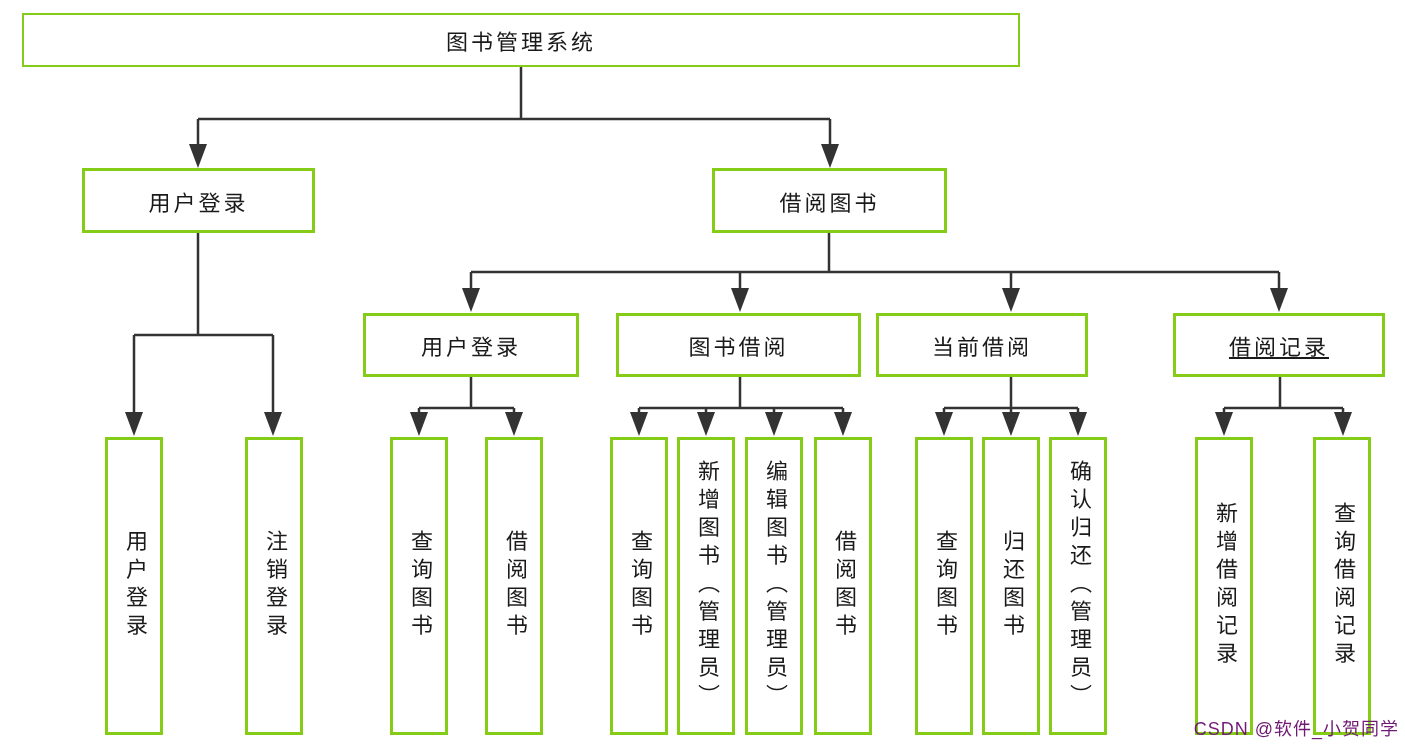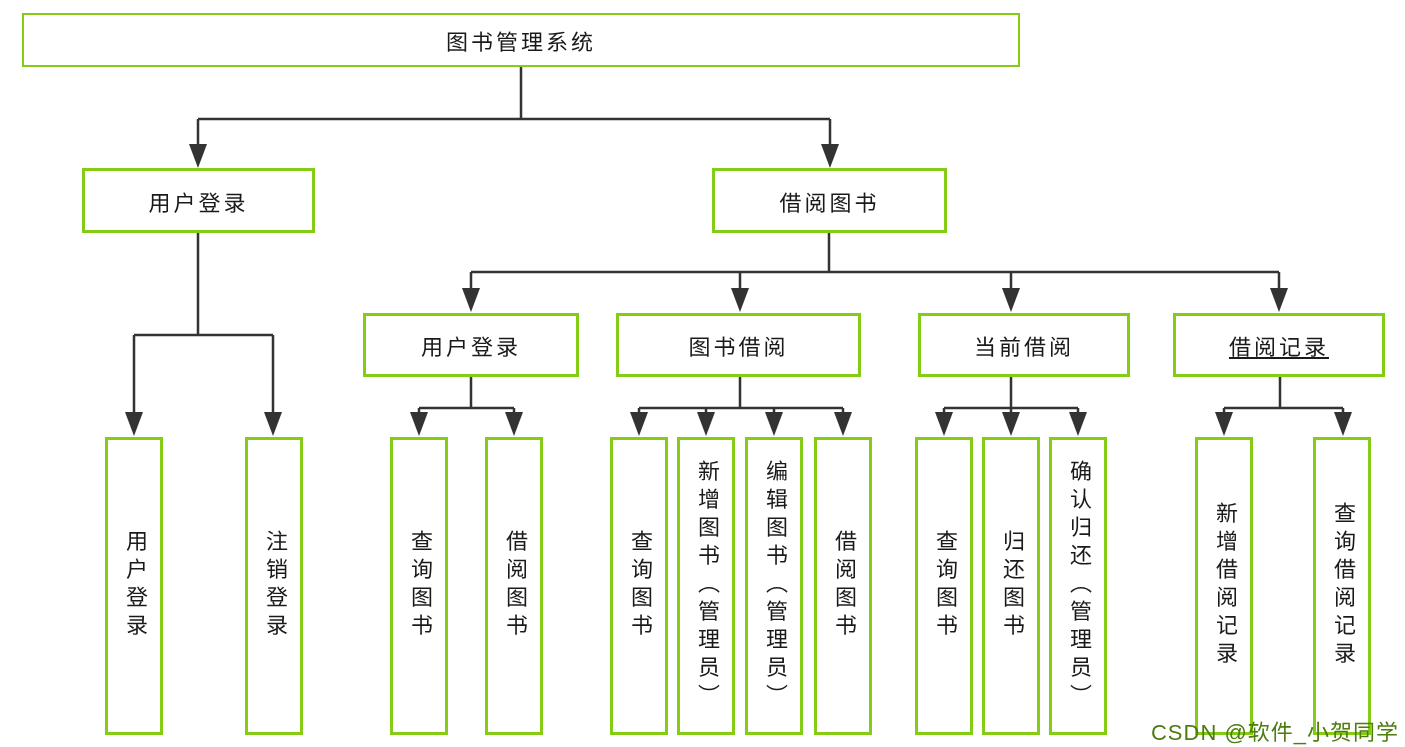--- a/index.html
+++ b/index.html
@@ -16,35 +16,35 @@
     color:#1a1a1a;
   }
   .h .label{font-size:22px;letter-spacing:3px;white-space:nowrap;}
   .p-root{left:22px;top:13px;width:998px;height:54px;border-width:2px;}
   .l2{top:168px;height:65px;}
   .l3{top:313px;height:64px;}
   .p-login{left:82px;width:233px;}
   .p-mgmt{left:712px;width:235px;}
   .p-newbook{left:363px;width:216px;}
   .p-borrow{left:616px;width:245px;}
-  .p-current{left:918px;width:212px;}
+  .p-current{left:876px;width:212px;}
   .p-record{left:1173px;width:212px;text-decoration:underline;}
   .v{top:437px;width:58px;height:298px;}
   .v .label{
     writing-mode:vertical-rl;text-orientation:mixed;
     font-size:22px;letter-spacing:6px;line-height:1;max-height:292px;white-space:nowrap;
   }
   .p-leaf-0{left:105px;}  .p-leaf-1{left:245px;}  .p-leaf-2{left:390px;}
   .p-leaf-3{left:485px;}  .p-leaf-4{left:610px;}  .p-leaf-5{left:677px;}
   .p-leaf-6{left:745px;}  .p-leaf-7{left:814px;}  .p-leaf-8{left:915px;}
   .p-leaf-9{left:982px;}  .p-leaf-10{left:1049px;} .p-leaf-11{left:1195px;}
   .p-leaf-12{left:1313px;}
   .watermark{
     position:absolute;right:6px;top:714px;z-index:20;
-    font-size:22px;letter-spacing:1px;color:#4d7c0f;white-space:nowrap;
+    font-size:18px;letter-spacing:1px;color:#701a75;white-space:nowrap;
   }
 </style>
 </head>
 <body>
 
 <div class="stage">
 
   <svg class="wires" viewBox="0 0 1405 747" xmlns="http://www.w3.org/2000/svg">
 
     <path class="wire" d="M521 67 V119 M198 119 H830 M198 119 V148 M830 119 V148"></path>

